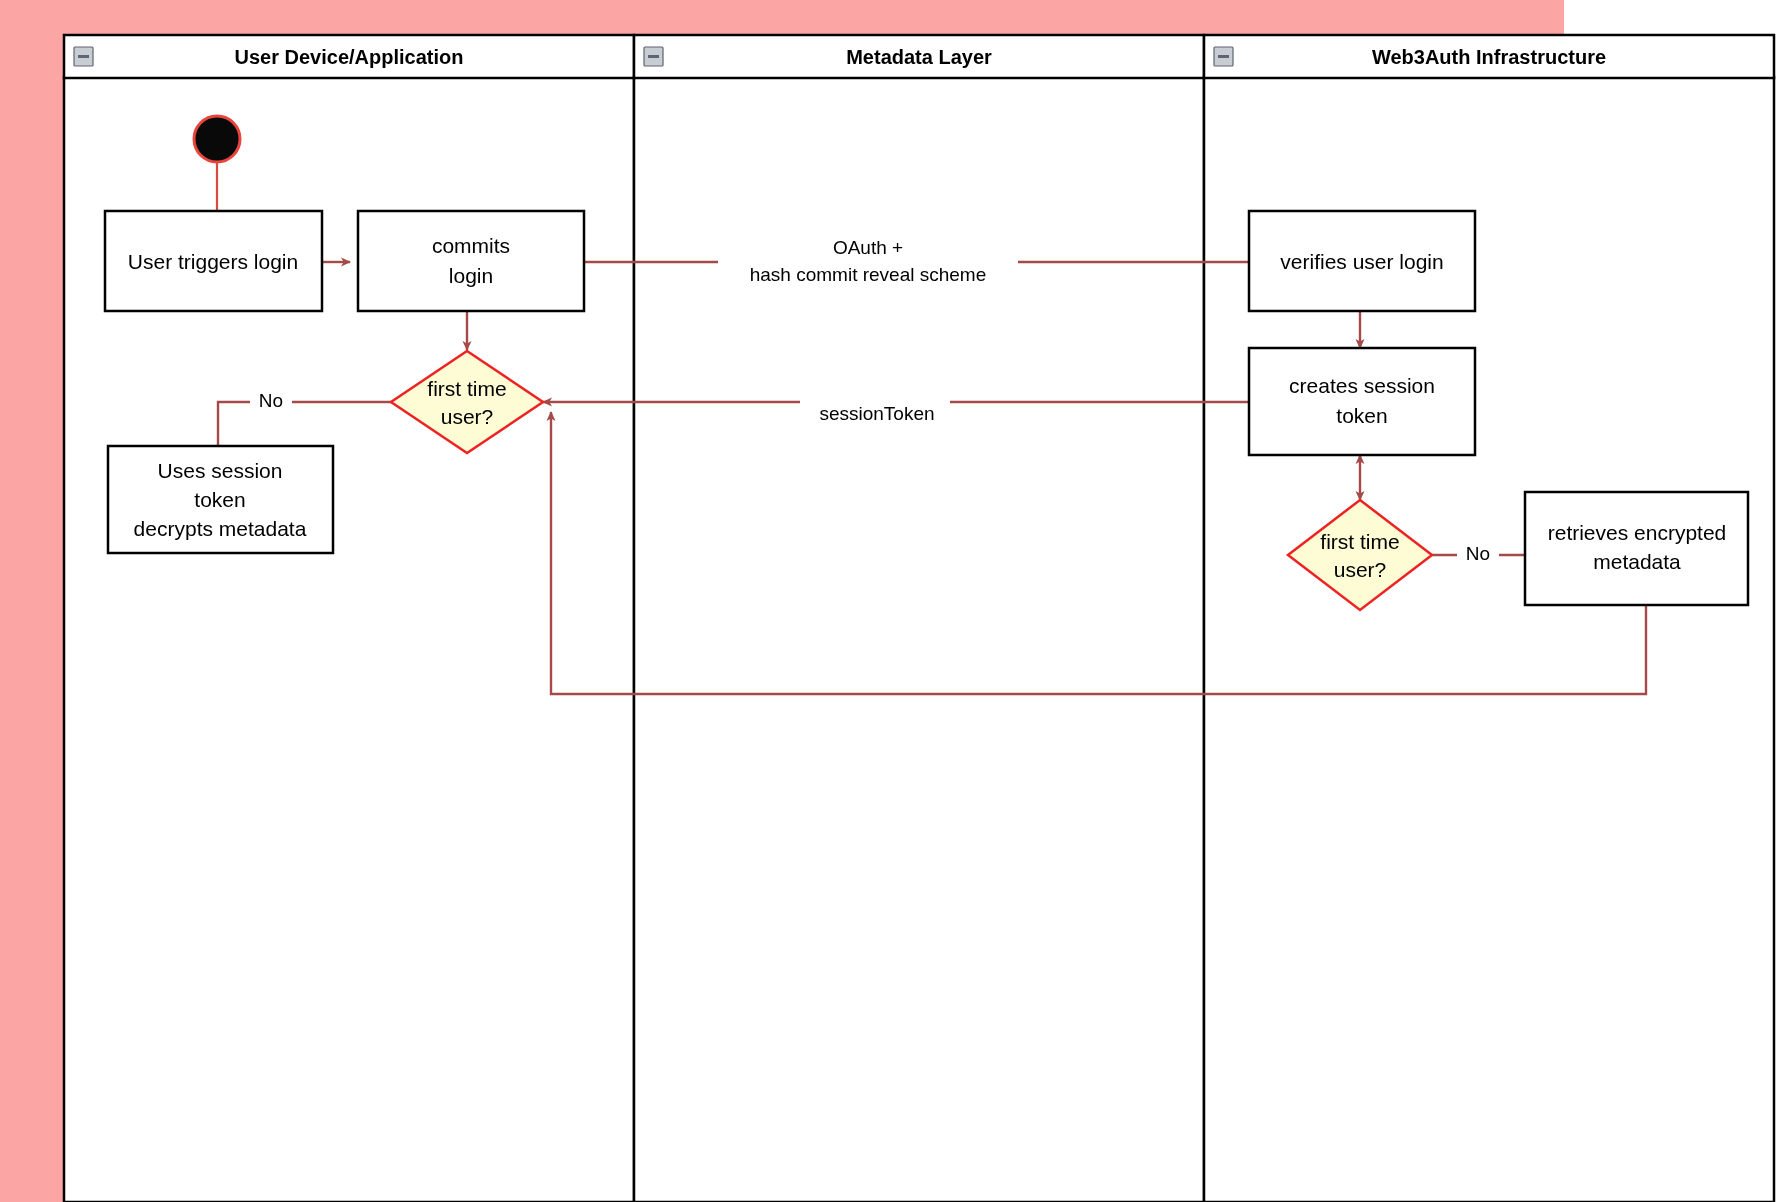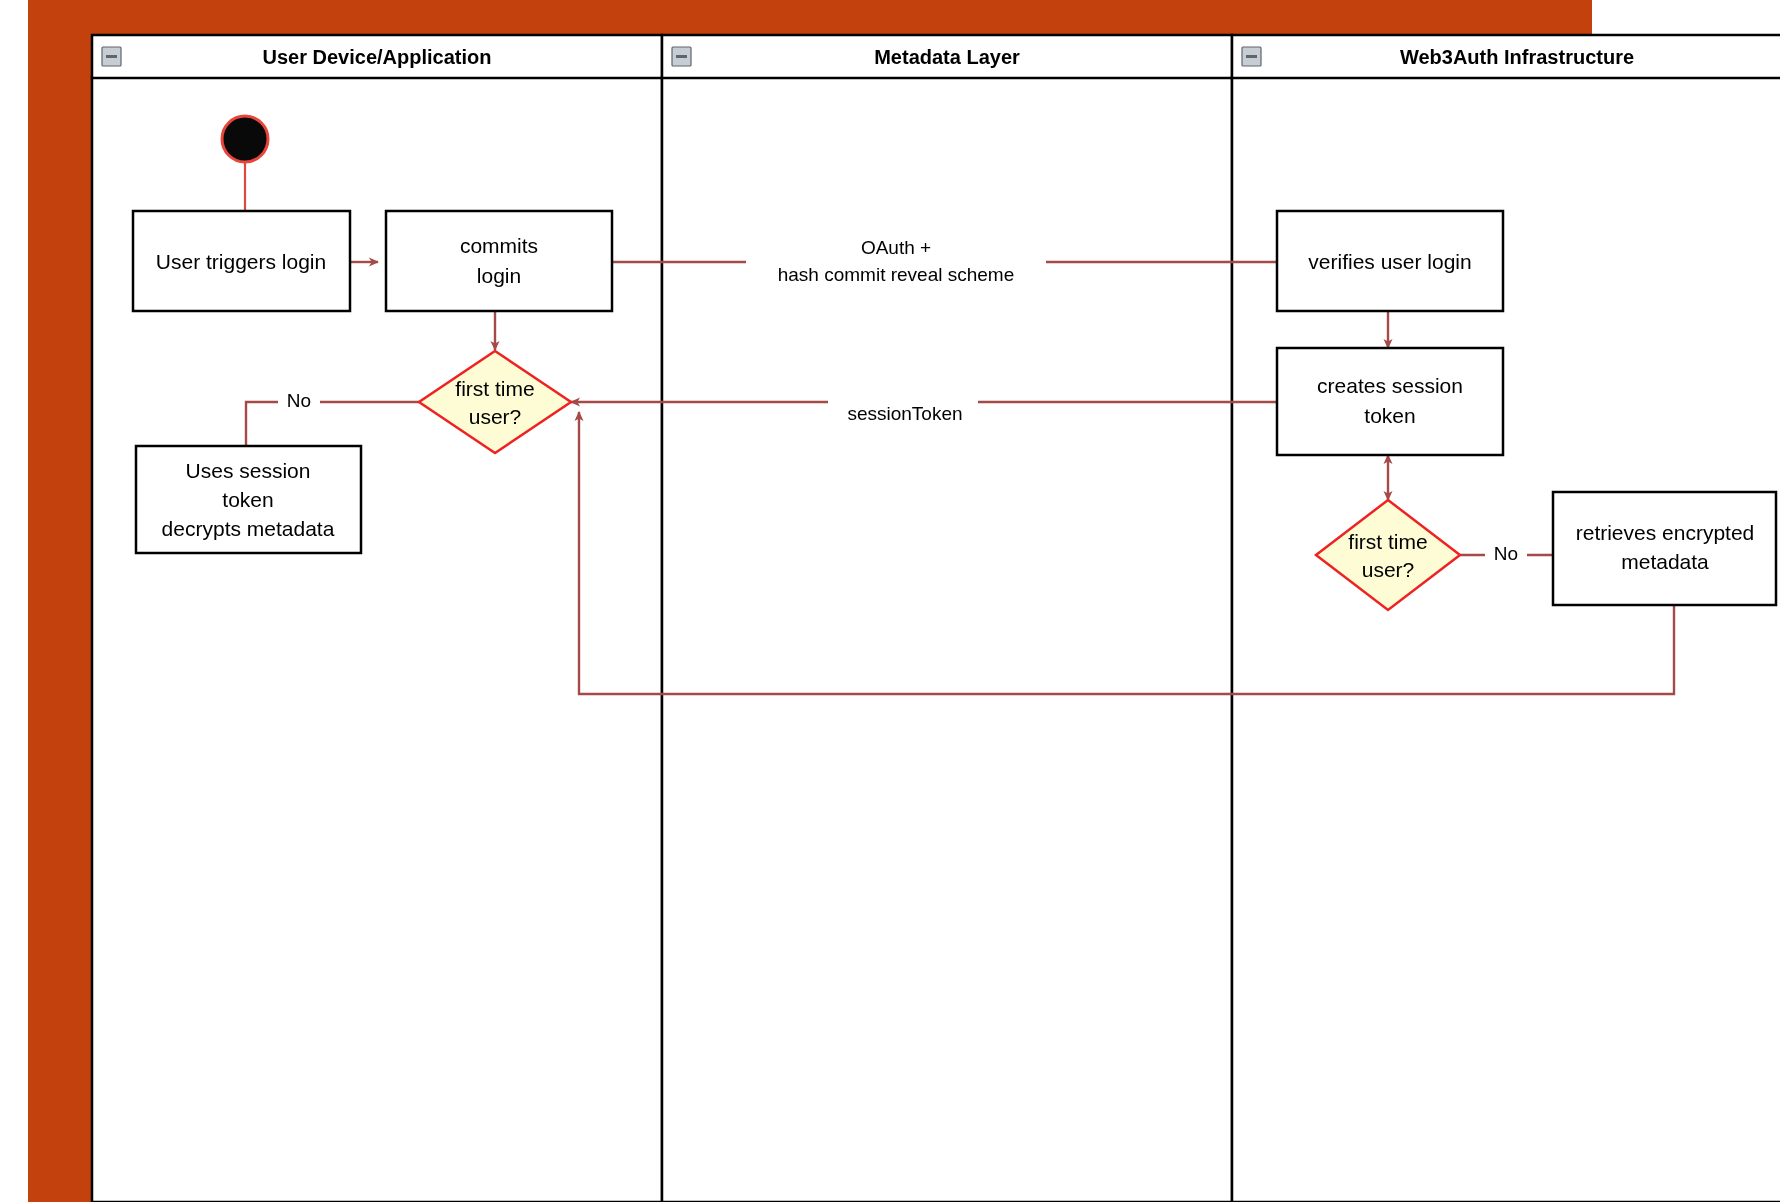--- a/index.html
+++ b/index.html
@@ -11,22 +11,21 @@
   body {
     width: 1780px;
     height: 1202px;
     font-family: "Liberation Sans", sans-serif;
     overflow: hidden;
   }
   #canvas {
     position: relative;
     width: 1564px;
     height: 1202px;
-    background: #c2410c;
-    margin-left: 28px;
+    background: #fca5a5;
   }
   svg.diagram {
     position: absolute;
     top: 0;
     left: 0;
     width: 1780px;
     height: 1202px;
   }
   .lane-rect {
     fill: #ffffff;

